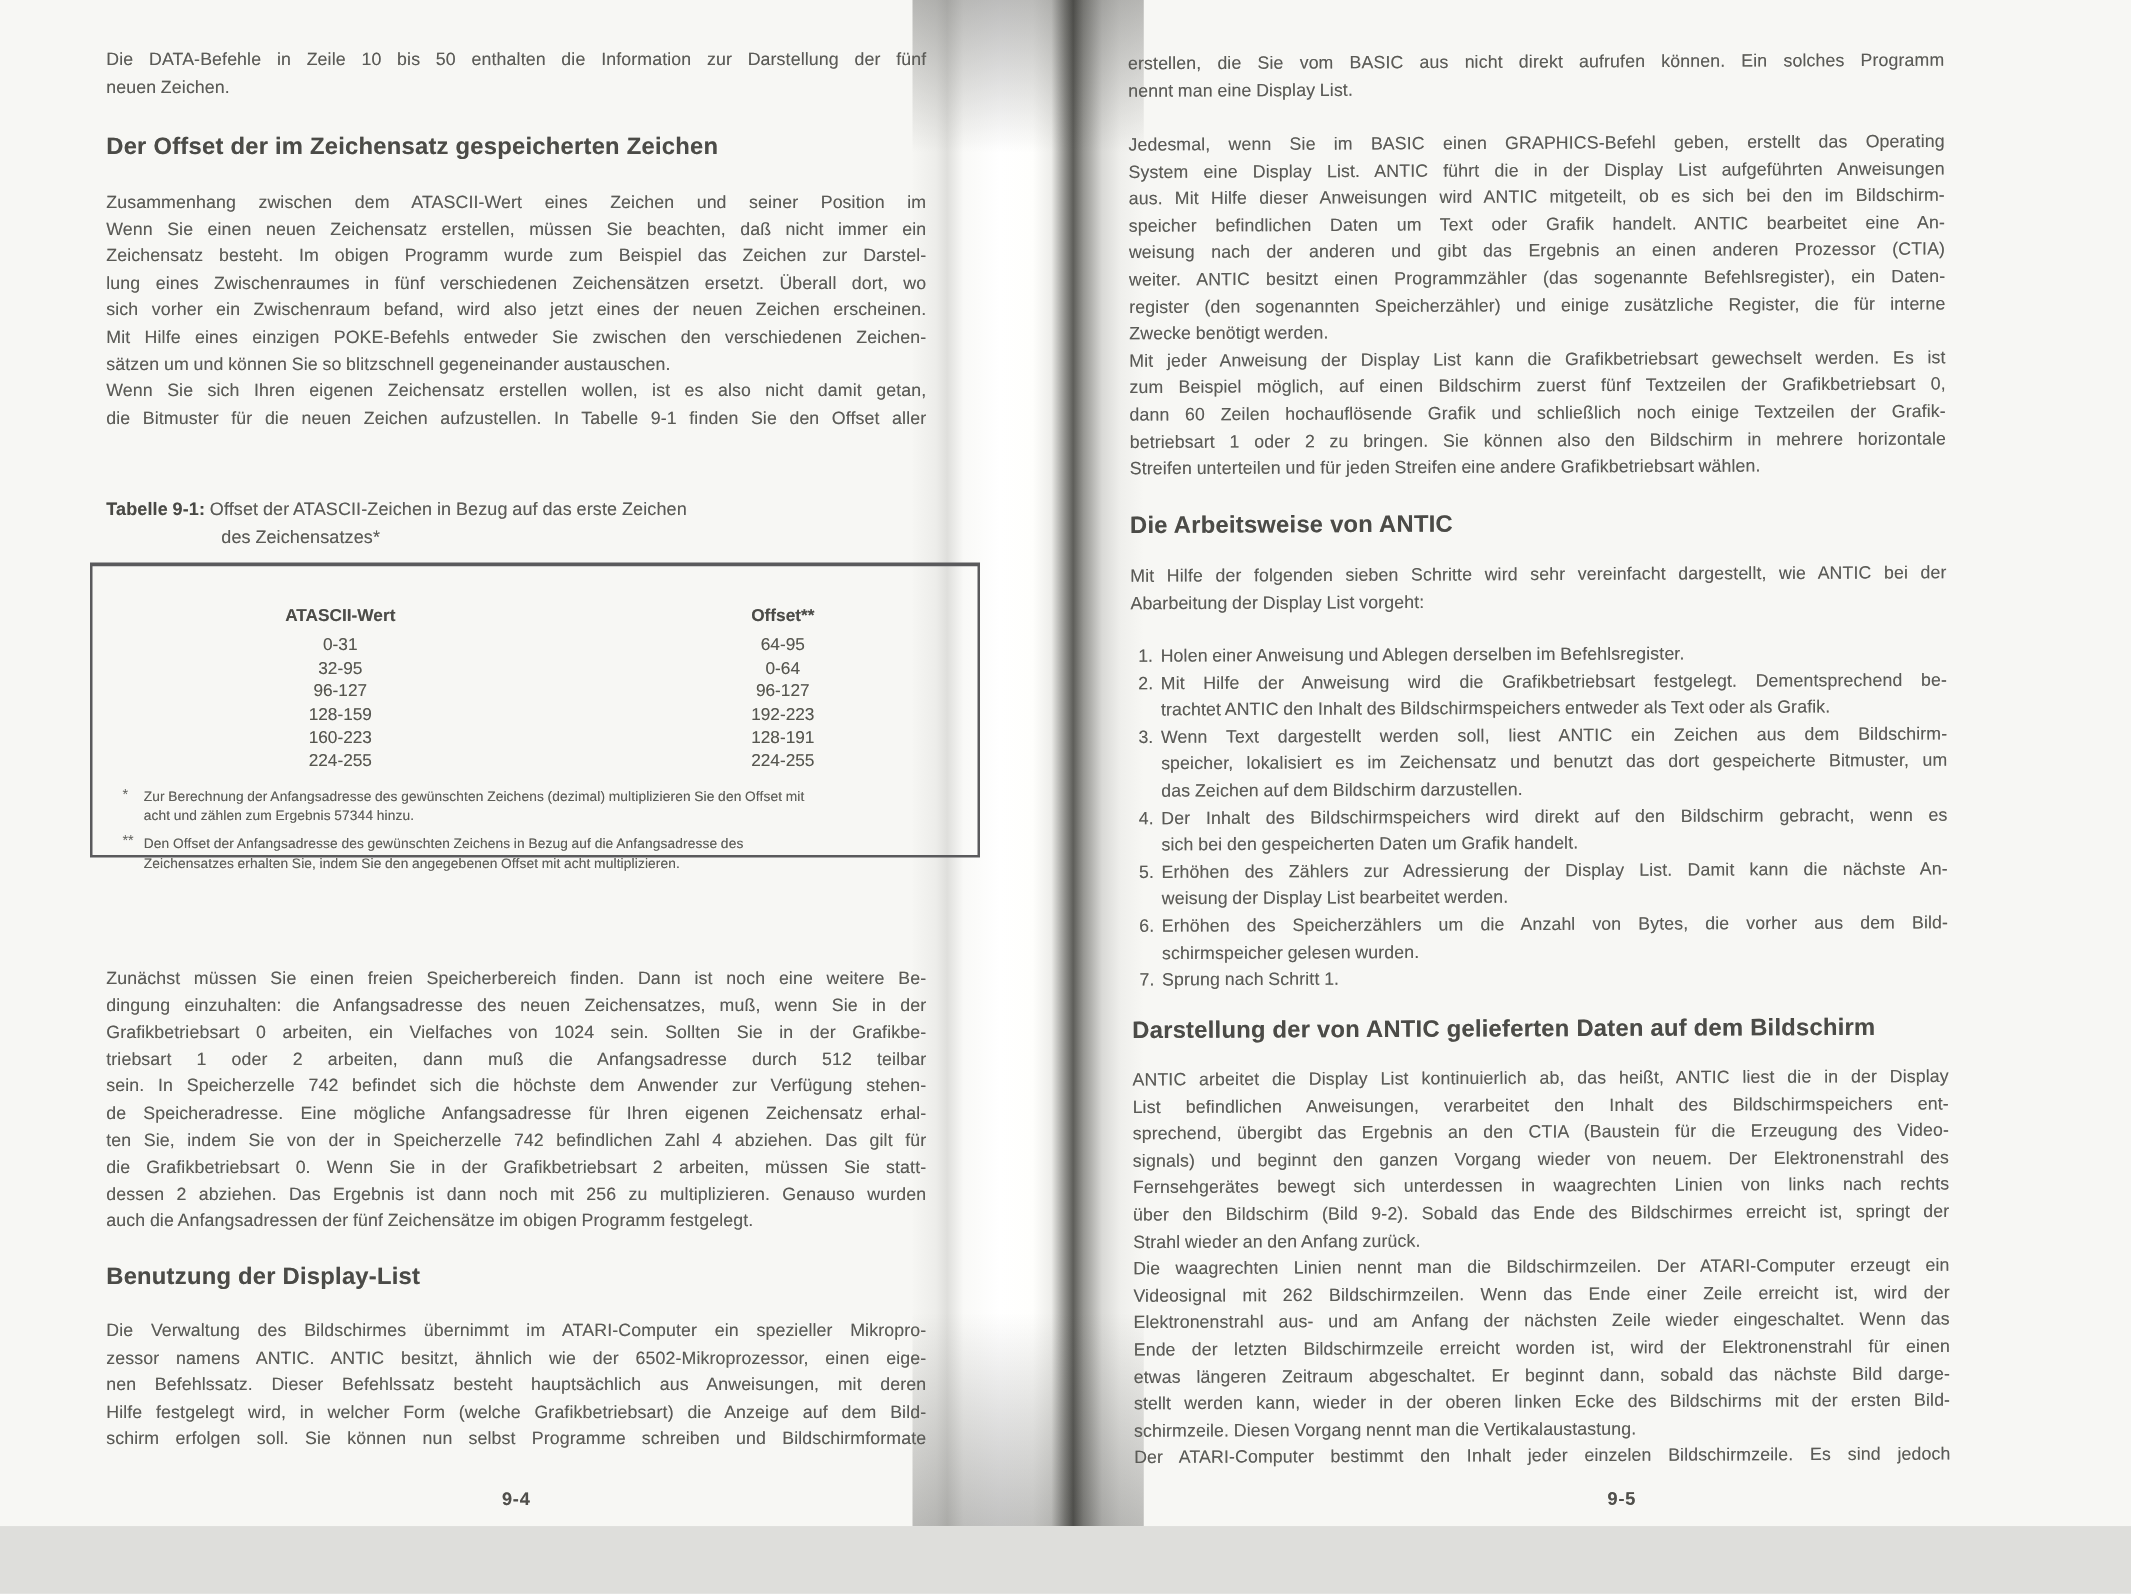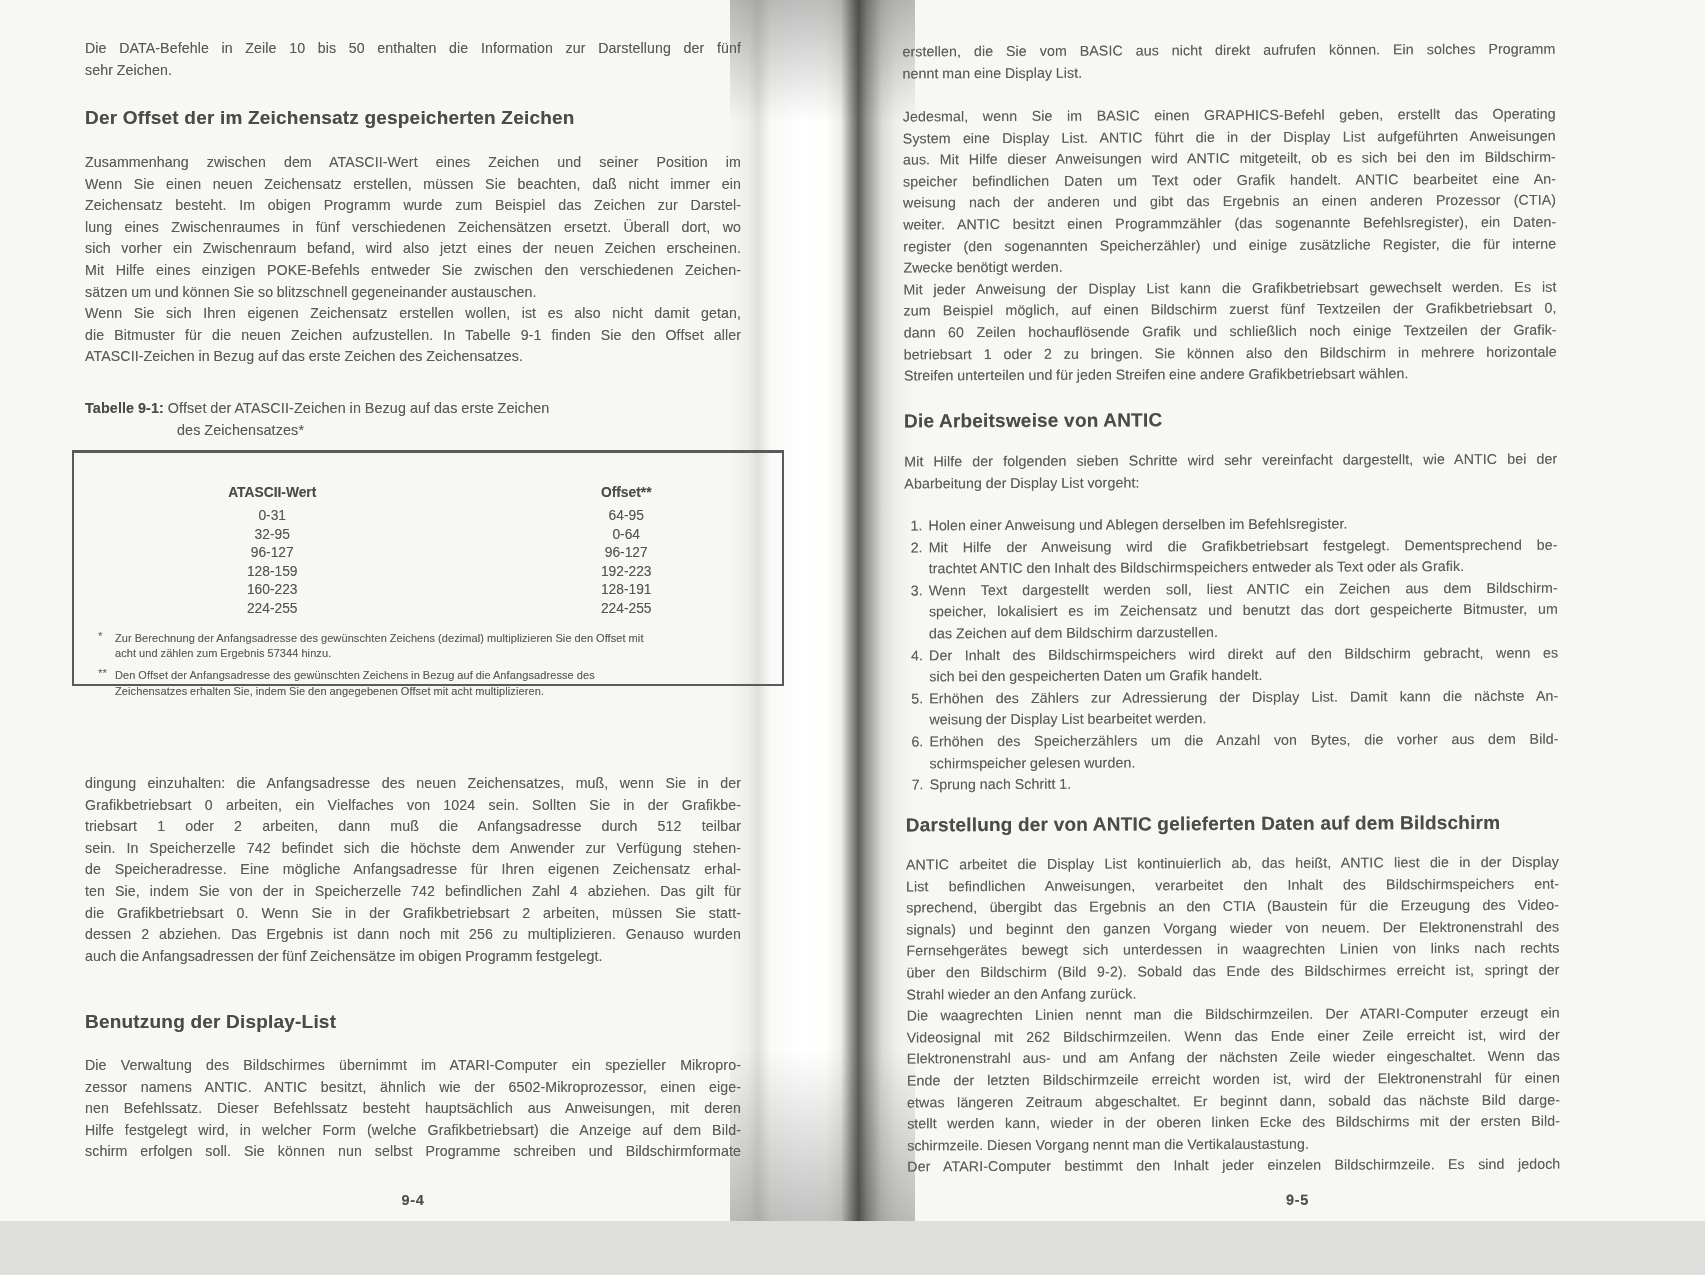--- a/index.html
+++ b/index.html
@@ -79,39 +79,38 @@
 <body>
 
 <div id="canvas">
   <div class="gutter"></div>
   <div class="scan-edge-bottom"></div>
 
   <div class="page" id="left-page">
 
     <div class="blk" style="top:38px">
         <div class="ln">Die DATA-Befehle in Zeile 10 bis 50 enthalten die Information zur Darstellung der fünf</div>
-        <div class="ln last">sehr Zeichen.</div>
+        <div class="ln last">neuen Zeichen.</div>
       </div>
 
     <div class="blk h" style="top:106px">Der Offset der im Zeichensatz gespeicherten Zeichen</div>
 
     <div class="blk" style="top:152px">
         <div class="seg">
           <div class="ln">Zusammenhang zwischen dem ATASCII-Wert eines Zeichen und seiner Position im</div>
           <div class="ln">Wenn Sie einen neuen Zeichensatz erstellen, müssen Sie beachten, daß nicht immer ein</div>
           <div class="ln">Zeichensatz besteht. Im obigen Programm wurde zum Beispiel das Zeichen zur Darstel-</div>
           <div class="ln">lung eines Zwischenraumes in fünf verschiedenen Zeichensätzen ersetzt. Überall dort, wo</div>
           <div class="ln">sich vorher ein Zwischenraum befand, wird also jetzt eines der neuen Zeichen erscheinen.</div>
           <div class="ln">Mit Hilfe eines einzigen POKE-Befehls entweder Sie zwischen den verschiedenen Zeichen-</div>
           <div class="ln last">sätzen um und können Sie so blitzschnell gegeneinander austauschen.</div>
         </div>
         <div class="seg">
           <div class="ln">Wenn Sie sich Ihren eigenen Zeichensatz erstellen wollen, ist es also nicht damit getan,</div>
           <div class="ln">die Bitmuster für die neuen Zeichen aufzustellen. In Tabelle 9-1 finden Sie den Offset aller</div>
-          <div class="ln last">ATASCII-Zeichen in Bezug auf das erste Zeichen des Zeichensatzes.</div>
         </div>
       </div>
 
     <div class="blk cap" style="top:398px">
       <div class="ln last"><b>Tabelle 9-1:</b> <span>Offset der ATASCII-Zeichen in Bezug auf das erste Zeichen</span></div>
       <div class="ln last cap2">des Zeichensatzes*</div>
     </div>
 
     <div class="tbox">
       <div class="thead">
@@ -158,20 +157,21 @@
               <div class="ln last">Den Offset der Anfangsadresse des gewünschten Zeichens in Bezug auf die Anfangsadresse des</div>
               <div class="ln last">Zeichensatzes erhalten Sie, indem Sie den angegebenen Offset mit acht multiplizieren.</div>
             </div>
         </div>
       </div>
     </div>
 
 
     <div class="blk" style="top:773px">
         <div class="seg">
+          <div class="ln">Zunächst müssen Sie einen freien Speicherbereich finden. Dann ist noch eine weitere Be-</div>
           <div class="ln">dingung einzuhalten: die Anfangsadresse des neuen Zeichensatzes, muß, wenn Sie in der</div>
           <div class="ln">Grafikbetriebsart 0 arbeiten, ein Vielfaches von 1024 sein. Sollten Sie in der Grafikbe-</div>
           <div class="ln">triebsart 1 oder 2 arbeiten, dann muß die Anfangsadresse durch 512 teilbar</div>
           <div class="ln">sein. In Speicherzelle 742 befindet sich die höchste dem Anwender zur Verfügung stehen-</div>
           <div class="ln">de Speicheradresse. Eine mögliche Anfangsadresse für Ihren eigenen Zeichensatz erhal-</div>
           <div class="ln">ten Sie, indem Sie von der in Speicherzelle 742 befindlichen Zahl 4 abziehen. Das gilt für</div>
           <div class="ln">die Grafikbetriebsart 0. Wenn Sie in der Grafikbetriebsart 2 arbeiten, müssen Sie statt-</div>
           <div class="ln">dessen 2 abziehen. Das Ergebnis ist dann noch mit 256 zu multiplizieren. Genauso wurden</div>
           <div class="ln last">auch die Anfangsadressen der fünf Zeichensätze im obigen Programm festgelegt.</div>
         </div>

